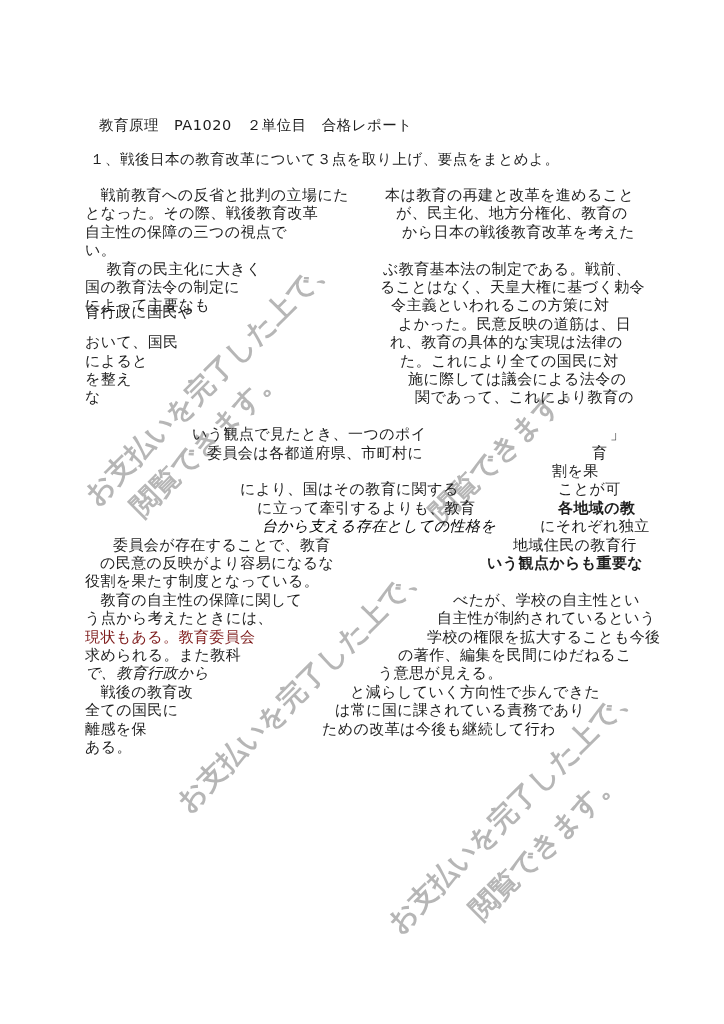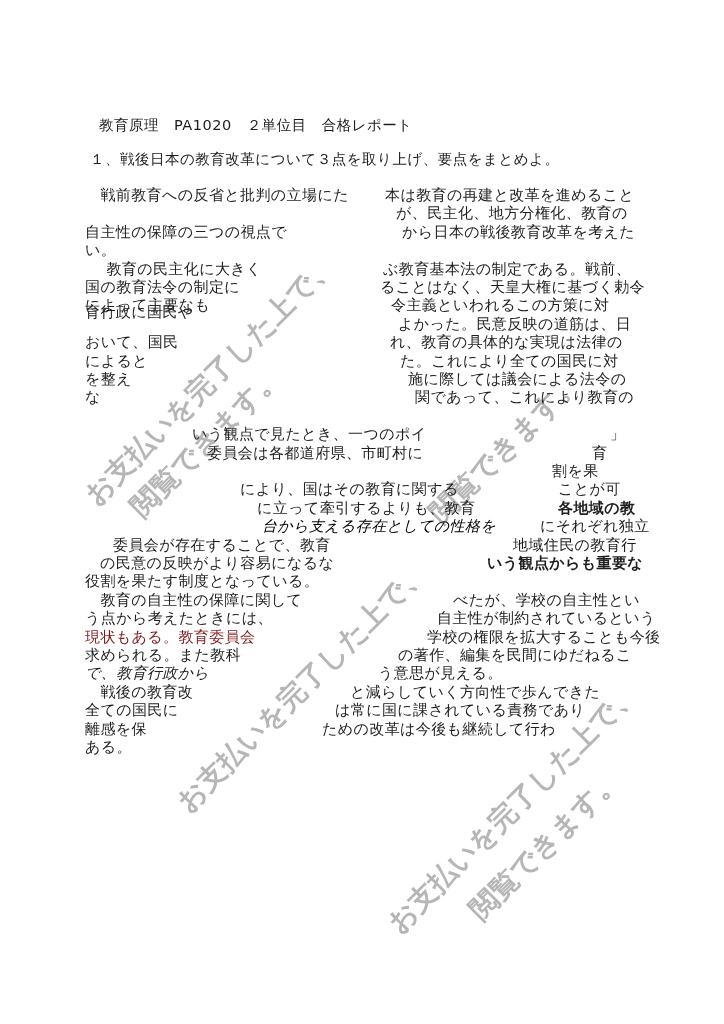--- a/index.html
+++ b/index.html
@@ -68,20 +68,21 @@
       <span class="wm" style="left: 80px; top: 490px; color: rgb(182, 182, 182);">お支払いを完了した上で、</span>
       <span class="wm" style="left: 126px; top: 502px; color: rgb(182, 182, 182);">閲覧できます。</span>
       <span class="wm" style="left: 172px; top: 797px; color: rgb(182, 182, 182);">お支払いを完了した上で、</span>
       <span class="wm" style="left: 425px; top: 508px; color: rgb(182, 182, 182);">閲覧できます。</span>
       <span class="wm" style="left: 383px; top: 918px; color: rgb(182, 182, 182);">お支払いを完了した上で、</span>
       <span class="wm" style="left: 465px; top: 905px; color: rgb(182, 182, 182);">閲覧できます。</span>
     </div>
   <div id="text-layer">
       <span class="frag" style="left: 85px; top: 187px; color: rgb(30, 30, 30);">　戦前教育への反省と批判の立場にた</span>
       <span class="frag" style="left: 385px; top: 187px; color: rgb(30, 30, 30);">本は教育の再建と改革を進めること</span>
+      <span class="frag" style="left: 85px; top: 205px; color: rgb(30, 30, 30);">となった。その際、戦後教育改革</span>
       <span class="frag" style="left: 396px; top: 205px; color: rgb(30, 30, 30);">が、民主化、地方分権化、教育の</span>
       <span class="frag" style="left: 85px; top: 224px; color: rgb(30, 30, 30);">自主性の保障の三つの視点で</span>
       <span class="frag" style="left: 402px; top: 224px; color: rgb(30, 30, 30);">から日本の戦後教育改革を考えた</span>
       <span class="frag" style="left: 85px; top: 242px; color: rgb(30, 30, 30);">い。</span>
       <span class="frag" style="left: 91px; top: 261px; color: rgb(30, 30, 30);">　教育の民主化に大きく</span>
       <span class="frag" style="left: 383px; top: 261px; color: rgb(30, 30, 30);">ぶ教育基本法の制定である。戦前、</span>
       <span class="frag" style="left: 85px; top: 279px; color: rgb(30, 30, 30);">国の教育法令の制定に</span>
       <span class="frag" style="left: 380px; top: 279px; color: rgb(30, 30, 30);">ることはなく、天皇大権に基づく勅令</span>
       <span class="frag" style="left: 85px; top: 297px; color: rgb(30, 30, 30);">によって主要なも</span>
       <span class="frag" style="left: 391px; top: 297px; color: rgb(30, 30, 30);">令主義といわれるこの方策に対</span>

